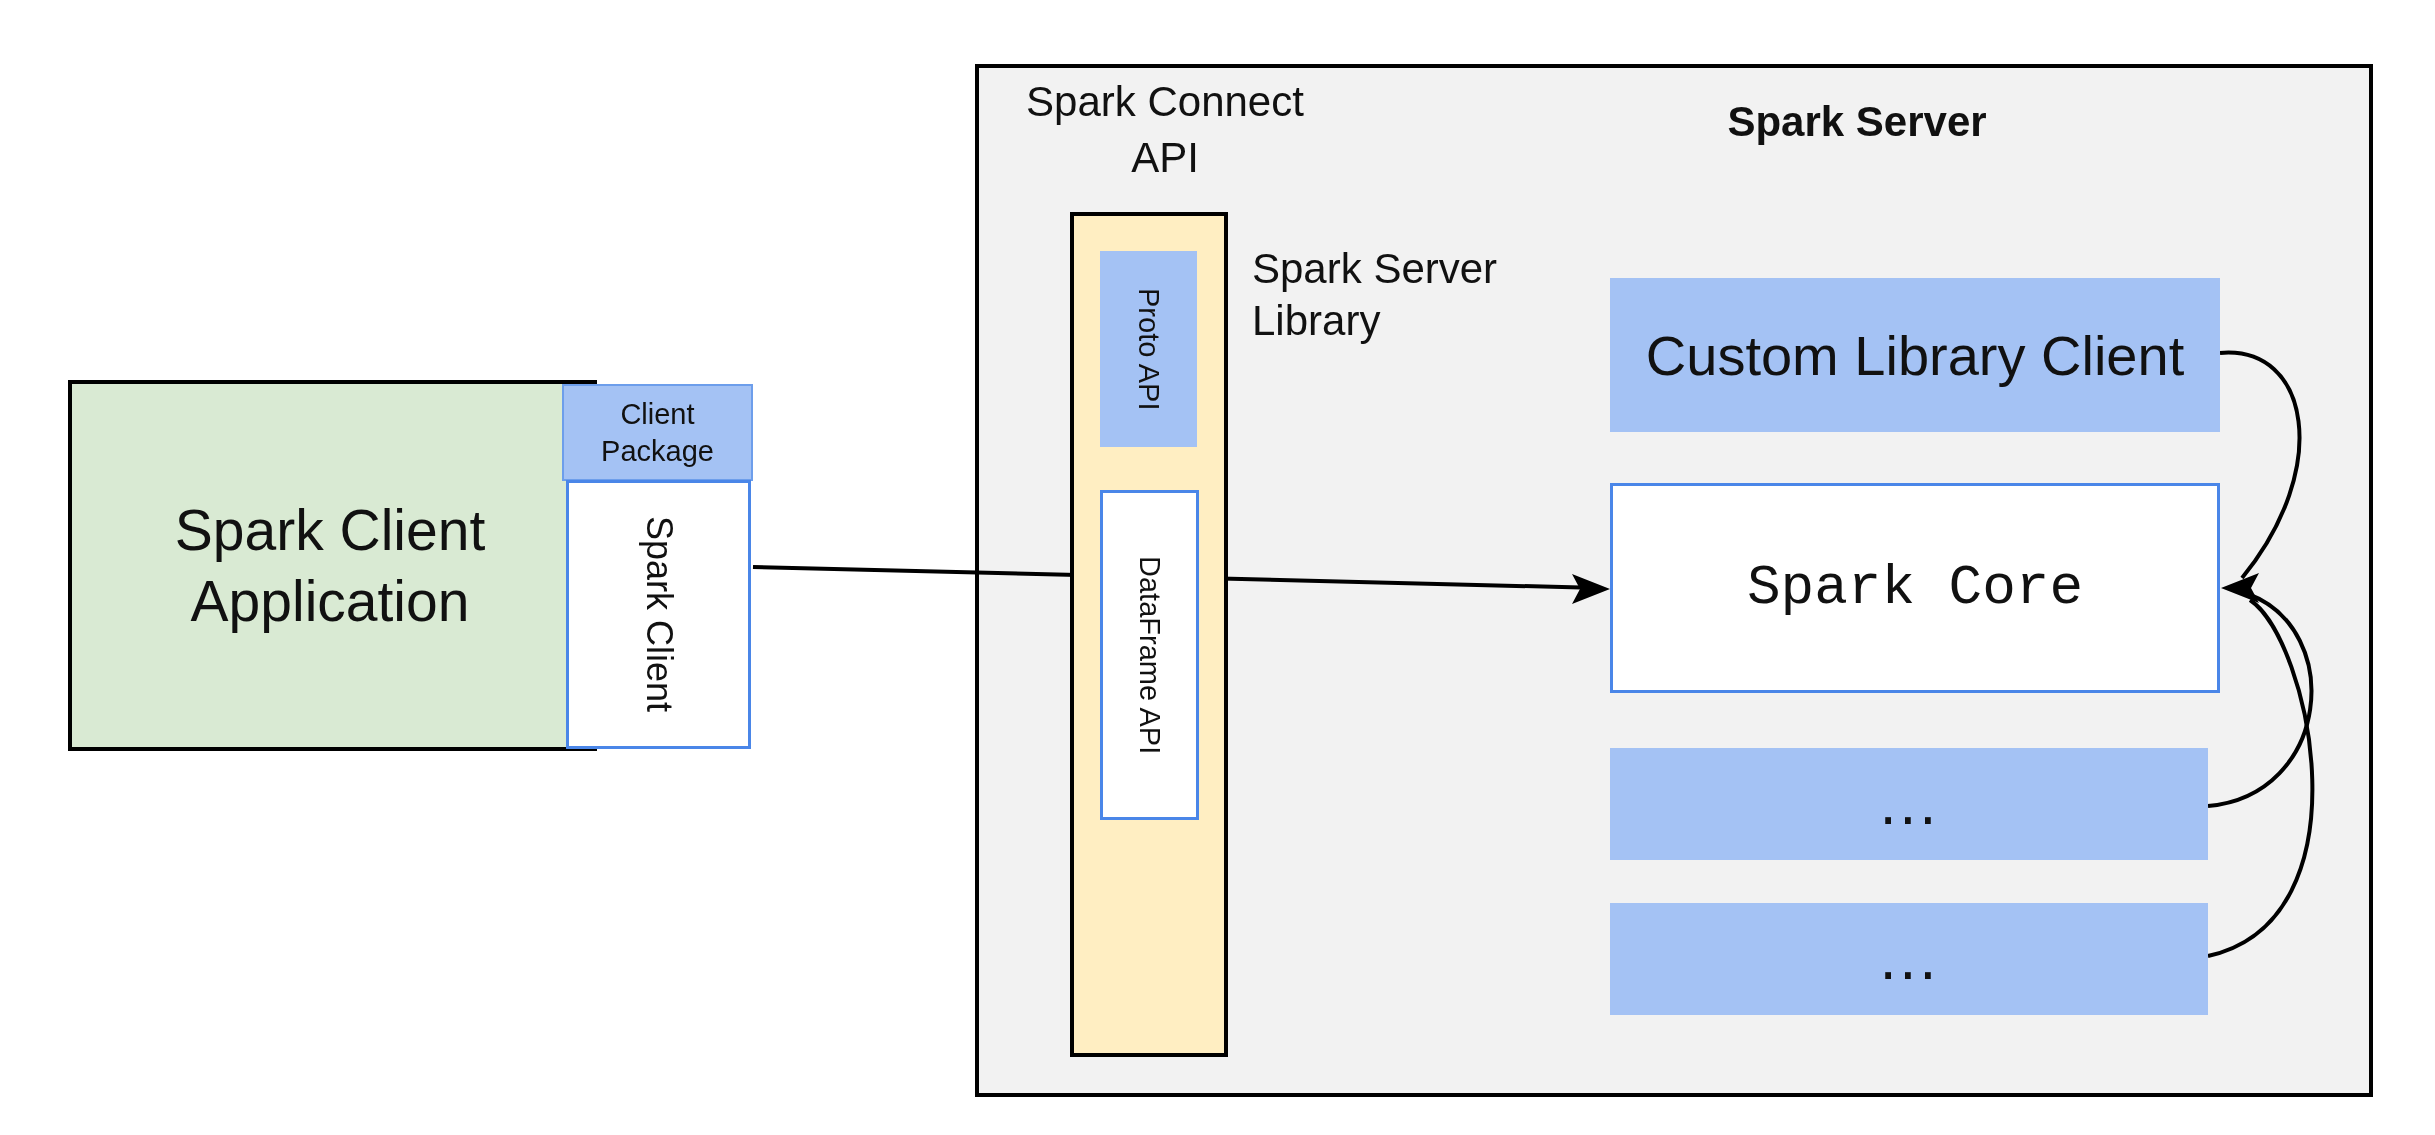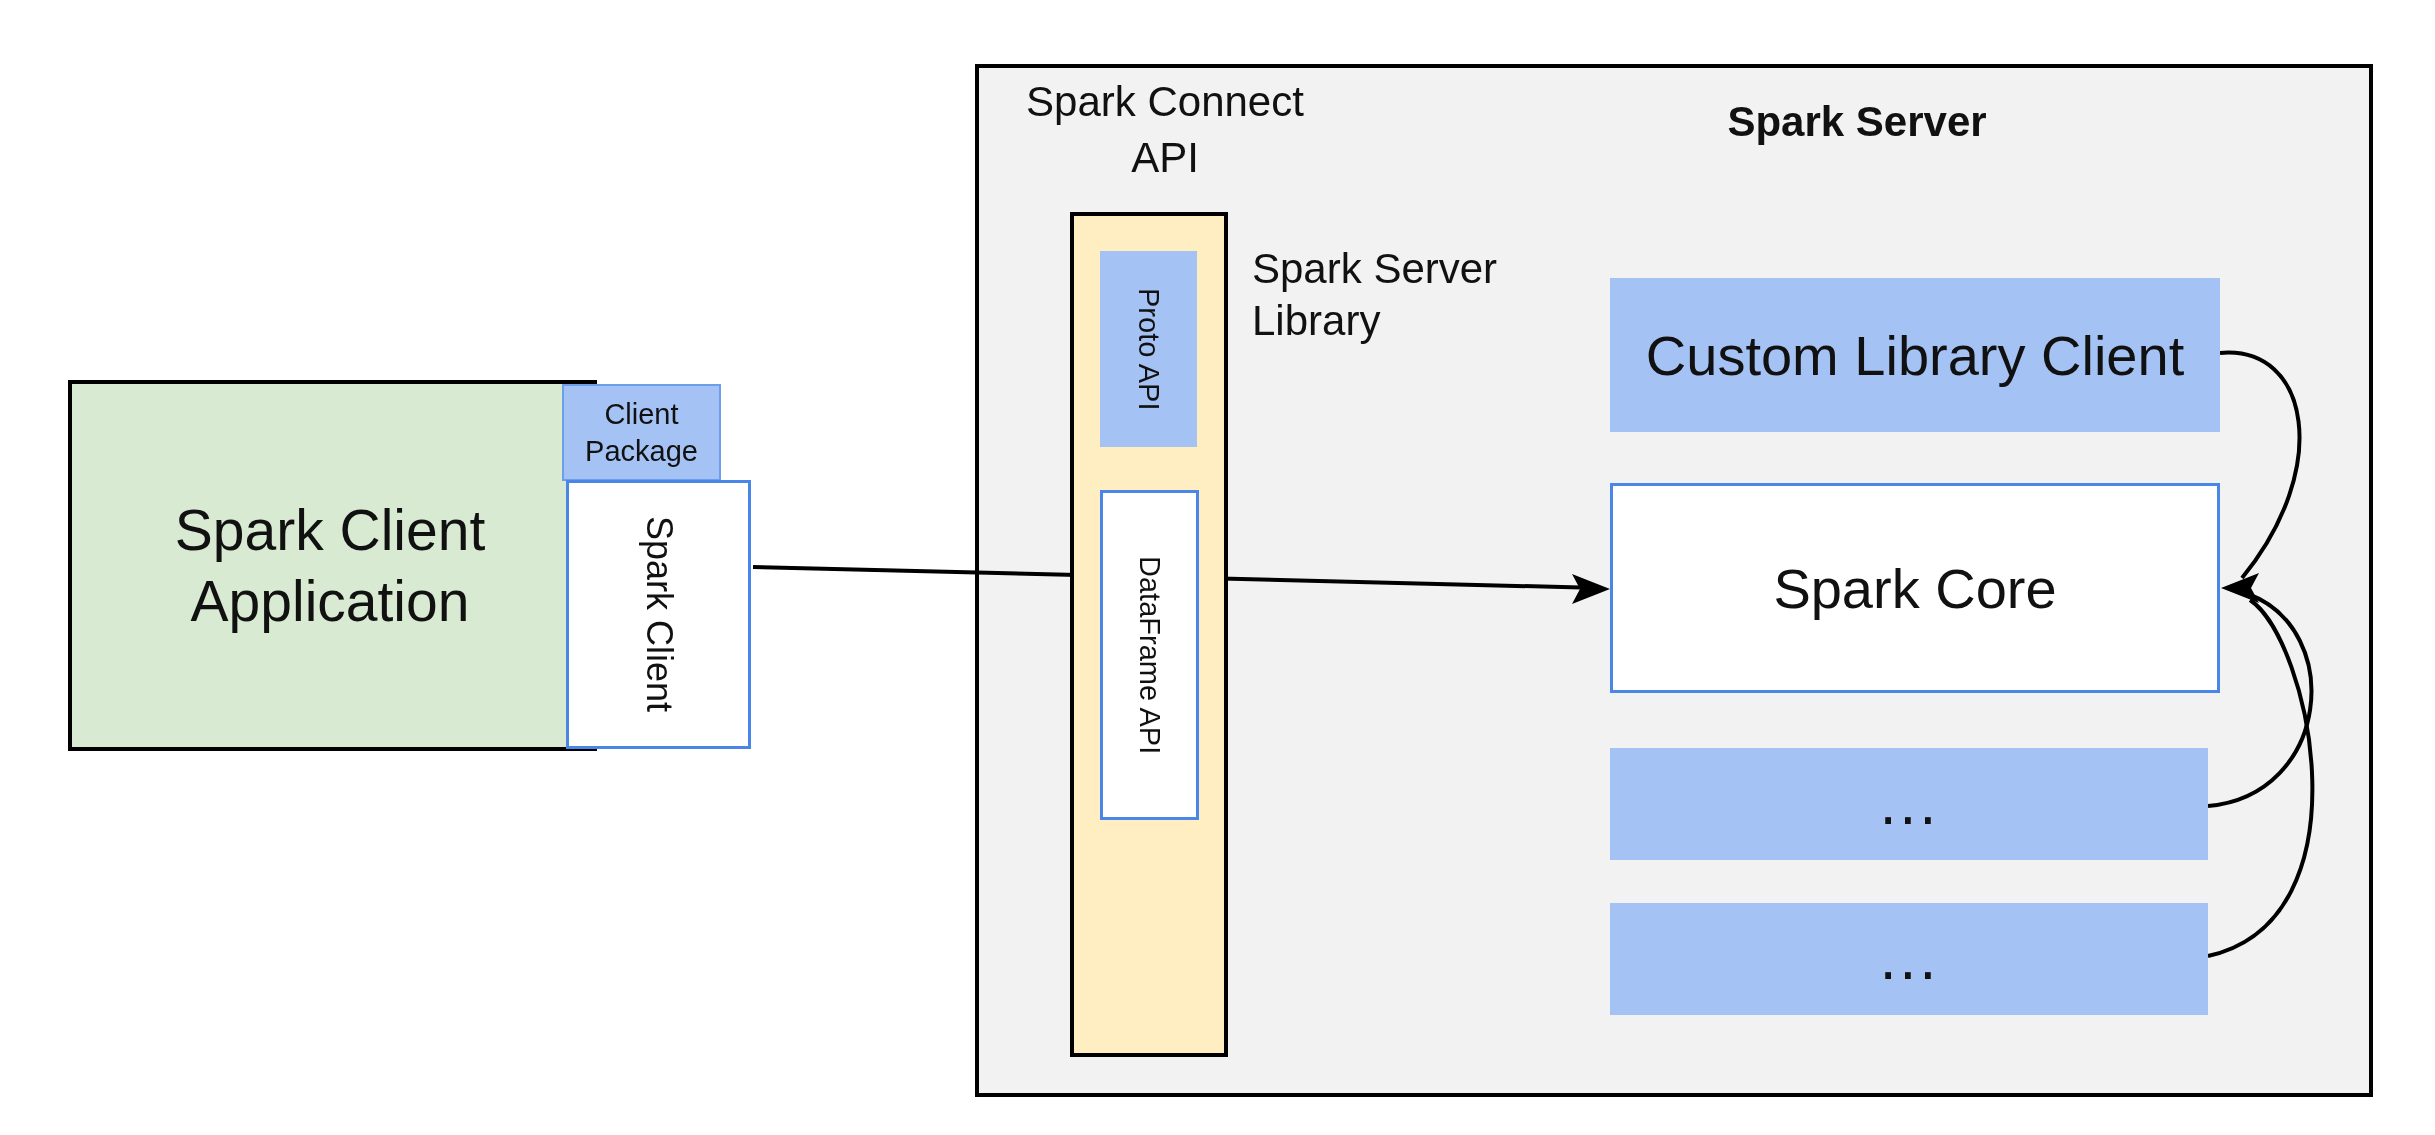--- a/index.html
+++ b/index.html
@@ -5,31 +5,31 @@
   html,body{margin:0;padding:0;background:#fff;}
   #canvas{position:relative;width:2435px;height:1135px;background:#ffffff;overflow:hidden;
           font-family:"Liberation Sans",sans-serif;color:#111;}
   .abs{position:absolute;box-sizing:border-box;}
   .center{display:flex;align-items:center;justify-content:center;text-align:center;}
   .pre{white-space:pre-line;text-align:center;}
   .vtext{writing-mode:vertical-rl;}
   
   #green-box{left:68px;top:380px;width:529px;height:371px;background:var(--green);border:4px solid #000;z-index:3;}
   #green-label{left:80px;top:380px;width:500px;height:371px;font-size:57px;line-height:71px;z-index:4;}
-  #client-package{left:562px;top:384px;width:159px;height:97px;background:var(--blue);border:2px solid var(--blue-border-soft);z-index:4;font-size:29px;line-height:37px;}
+  #client-package{left:562px;top:384px;width:191px;height:97px;background:var(--blue);border:2px solid var(--blue-border-soft);z-index:4;font-size:29px;line-height:37px;}
   #spark-client-box{left:566px;top:480px;width:185px;height:269px;background:#fff;border:3px solid var(--blue-border);z-index:5;font-size:36px;}
   #server-box{left:975px;top:64px;width:1398px;height:1033px;background:var(--gray);border:4px solid #000;z-index:1;}
   #connect-api-label{left:1000px;top:74px;width:330px;font-size:42px;line-height:56px;z-index:4;}
   #cream-box{left:1070px;top:212px;width:158px;height:845px;background:var(--cream);border:4px solid #000;z-index:3;}
   #proto-api{left:1100px;top:251px;width:97px;height:196px;background:var(--blue);z-index:4;font-size:29px;}
   #dataframe-api{left:1100px;top:490px;width:99px;height:330px;background:#fff;border:3px solid var(--blue-border);z-index:4;font-size:29px;}
   #server-library-label{left:1252px;top:243px;width:400px;font-size:42px;line-height:52px;text-align:left;z-index:4;}
   #server-title{left:1657px;top:98px;width:400px;font-size:42px;font-weight:bold;text-align:center;z-index:4;}
   #plugin-box{left:1610px;top:278px;width:610px;height:154px;background:var(--blue);z-index:3;font-size:56px;}
-  #core-box{left:1610px;top:483px;width:610px;height:210px;background:#fff;border:3px solid var(--blue-border);z-index:3;font-size:56px;}
+  #core-box{left:1610px;top:483px;width:610px;height:210px;background:#fff;border:3px solid var(--blue-border);z-index:3;font-size:56px;font-family:Liberation Mono, monospace;}
   #dots-box-1{left:1610px;top:748px;width:598px;height:112px;background:var(--blue);z-index:3;font-size:56px;font-family:"DejaVu Sans",sans-serif;letter-spacing:2px;}
   #dots-box-2{left:1610px;top:903px;width:598px;height:112px;background:var(--blue);z-index:3;font-size:56px;font-family:"DejaVu Sans",sans-serif;letter-spacing:2px;}
   #arrows{left:0;top:0;z-index:2;}
 </style>
 </head>
 <body>
 
 <div id="canvas">
 
   <div class="abs" id="server-box"></div>

